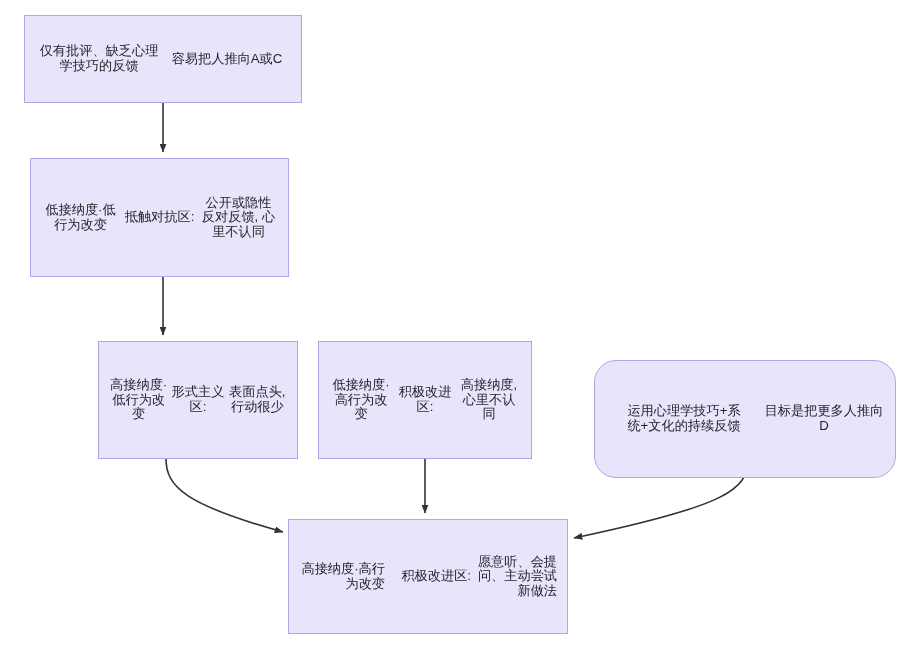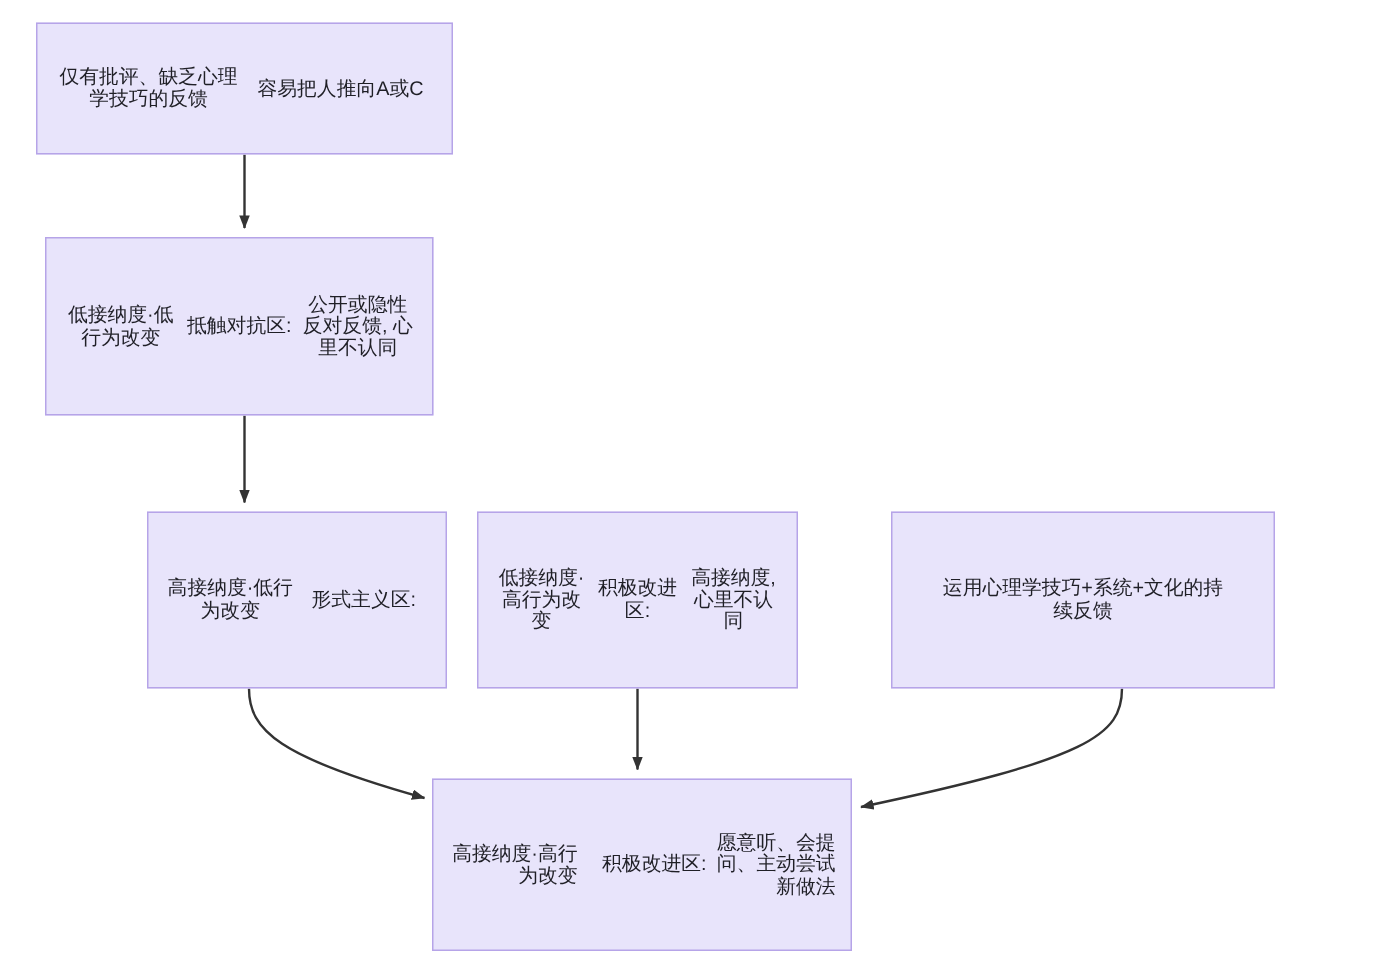--- a/index.html
+++ b/index.html
@@ -46,21 +46,21 @@
     width: 100%;
     padding: 5.5px 0;
     white-space: normal;
     word-break: break-word;
   }
   
   #node-a { left: 24px;  top: 15px;  width: 278px; height: 88px; }
   #node-b { left: 30px;  top: 158px; width: 259px; height: 119px; }
   #node-c { left: 66px;  top: 341px; width: 200px; height: 118px; margin-left: 32px; }
   #node-d { left: 318px; top: 341px; width: 214px; height: 118px; justify-content: flex-end; }
-  #node-e { left: 594px; top: 341px; width: 256px; height: 118px; }
+  #node-e { left: 594px; top: 360px; width: 302px; height: 118px; border-radius: 22px; }
   #node-f { left: 288px; top: 519px; width: 280px; height: 115px; text-align: right; }
   #node-e .line.wrapline { padding-left: 18px; padding-right: 18px; }
 </style>
 </head>
 <body>
 
 <div id="canvas">
 
   <svg id="edges" viewBox="0 0 917 647" width="917" height="647" xmlns="http://www.w3.org/2000/svg">
     <defs>
@@ -97,30 +97,32 @@
 
   <div class="node" id="node-b">
     <span class="line">低接纳度·低行为改变</span>
     <span class="line">抵触对抗区:</span>
     <span class="line">公开或隐性反对反馈, 心里不认同</span>
   </div>
 
   <div class="node" id="node-c">
     <span class="line">高接纳度·低行为改变</span>
     <span class="line">形式主义区:</span>
+    <span class="line">表面点头, 行动很少</span>
   </div>
 
   <div class="node" id="node-d">
     <span class="line">低接纳度·高行为改变</span>
     <span class="line">积极改进区:</span>
     <span class="line">高接纳度, 心里不认同</span>
   </div>
 
   <div class="node" id="node-e">
     <span class="line wrapline">运用心理学技巧+系统+文化的持续反馈</span>
+    <span class="line">目标是把更多人推向D</span>
   </div>
 
   <div class="node" id="node-f">
     <span class="line">高接纳度·高行为改变</span>
     <span class="line">积极改进区:</span>
     <span class="line">愿意听、会提问、主动尝试新做法</span>
   </div>
 
 </div>
 

